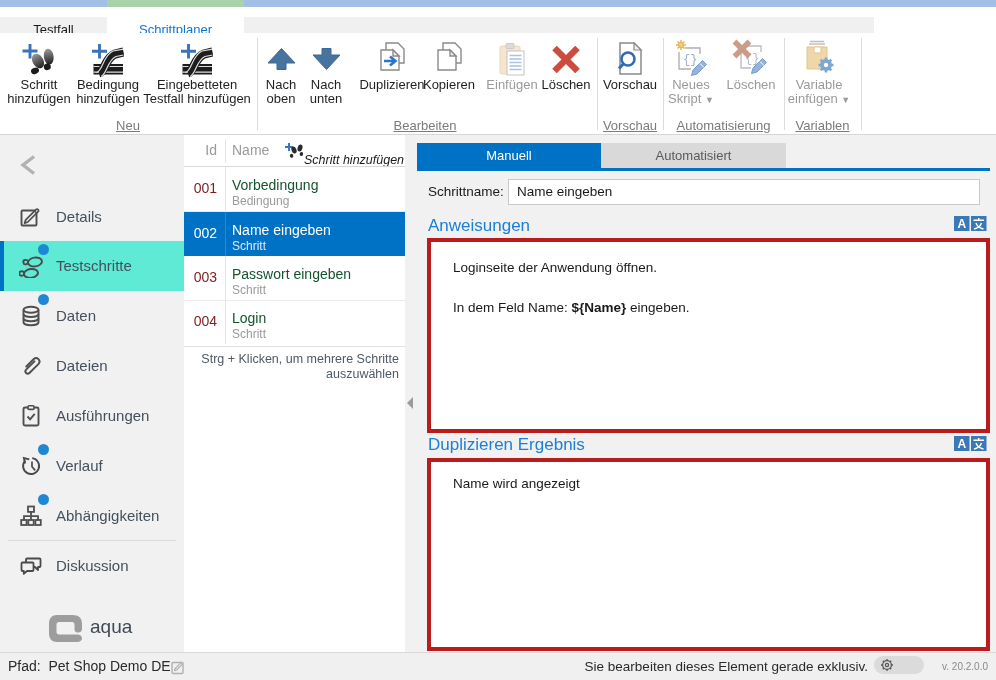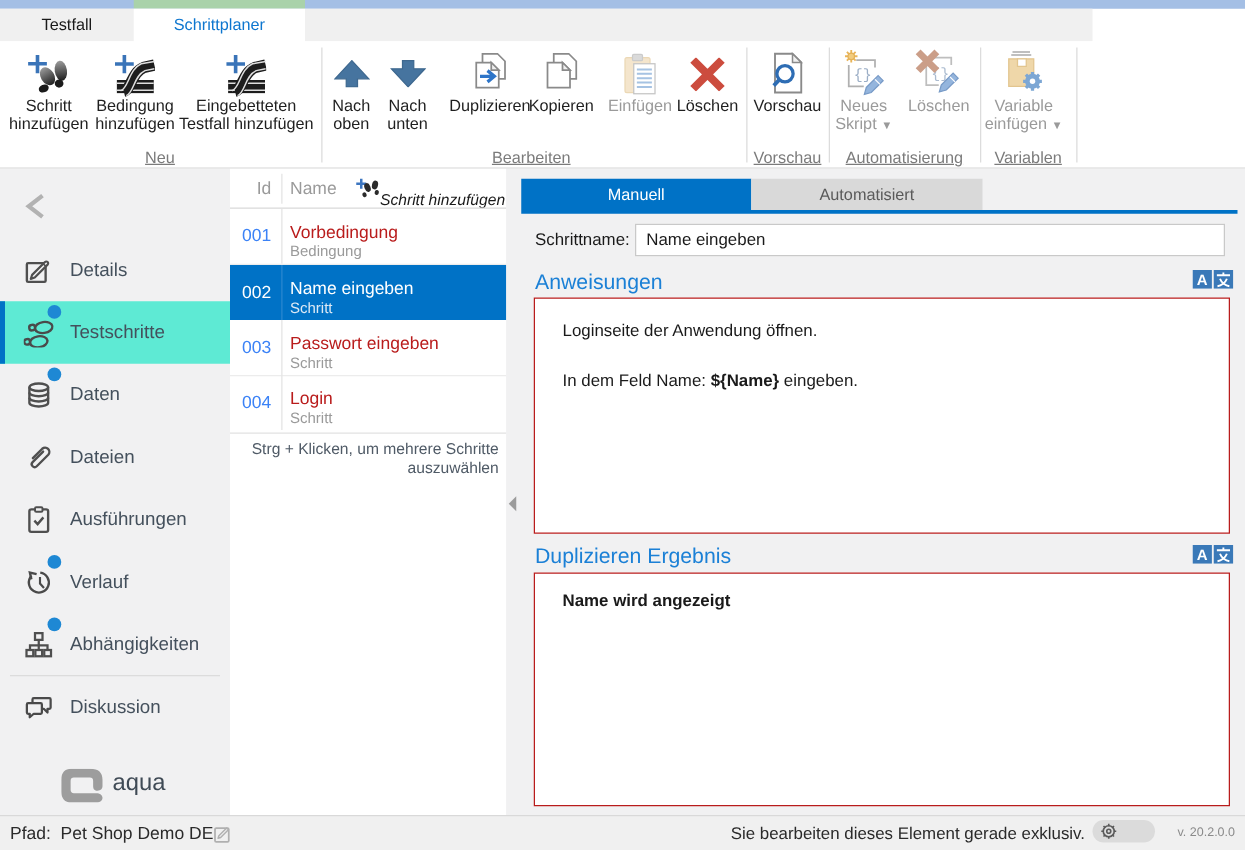--- a/index.html
+++ b/index.html
@@ -3,21 +3,21 @@
 <meta charset="utf-8">
 <style>
   html,body{margin:0;padding:0;}
   body{font-family:"Liberation Sans",sans-serif;width:996px;height:680px;overflow:hidden;}
   #app{position:relative;width:996px;height:680px;background:#fff;overflow:hidden;}
   .abs{position:absolute;}
   
   #strip{position:absolute;left:0;top:0;width:996px;height:7px;background:#a4bfe5;}
   #strip .green{position:absolute;left:107px;top:0;width:137px;height:7px;background:#a9d2aa;}
   
-  #tabrow{position:absolute;left:0;top:7px;width:874px;height:26px;background:#f0f0f0;}
+  #tabrow{position:absolute;left:0;top:17px;width:874px;height:26px;background:#f0f0f0;}
   .toptab{position:absolute;top:0;height:26px;line-height:26px;text-align:center;font-size:13px;color:#1a1a1a;}
   #tab-testfall{left:0;width:107px;}
   #tab-schrittplaner{left:107px;width:137px;background:#fff;color:#0d76cf;}
   
   #ribbon{position:absolute;left:0;top:33px;width:996px;height:101px;background:#fff;border-bottom:1px solid #d6d6d6;}
   .rsep{position:absolute;top:5px;height:92px;width:1px;background:#dcdcdc;}
   .ritem{position:absolute;top:5px;text-align:center;color:#1f1f1f;font-size:13px;line-height:13.5px;}
   .ritem .ric{height:40px;display:flex;align-items:center;justify-content:center;}
   .ritem.dis{color:#9a9a9a;}
   .glabel{position:absolute;top:85px;font-size:13px;color:#7b7b7b;text-align:center;text-decoration:underline;}
@@ -29,39 +29,39 @@
   .sitem{position:absolute;left:0;width:184px;height:50px;}
   .sitem.sel{background:#5eead4;}
   .sitem.sel .selbar{position:absolute;left:0;top:0;width:4px;height:50px;background:#0072c6;}
   .sitem .sic{position:absolute;left:19px;top:13px;width:24px;height:24px;}
   .sitem .slab{position:absolute;left:56px;top:0;height:50px;line-height:50px;font-size:15px;color:#44505c;}
   .sdot{position:absolute;left:38px;top:3px;width:11px;height:11px;border-radius:50%;background:#1e88d4;}
   
   #listpanel{position:absolute;left:184px;top:0;width:221px;height:517px;background:#fff;}
   #listhead{position:absolute;left:0;top:0;width:221px;height:32px;}
   .lrow{position:absolute;left:0;width:221px;height:44px;}
-  .lrow .idc{position:absolute;left:0;top:0;width:33px;height:44px;text-align:right;font-size:14px;color:#3b82f6;line-height:42px;padding-right:0;}
+  .lrow .idc{position:absolute;left:0;top:0;width:33px;height:44px;text-align:right;font-size:14px;color:#7f1d1d;line-height:42px;padding-right:0;}
   .lrow .coldiv{position:absolute;left:41px;top:0;width:1px;height:44px;background:#e4e4e4;}
-  .lrow .nm{position:absolute;left:48px;top:10px;font-size:14px;color:#b91c1c;}
+  .lrow .nm{position:absolute;left:48px;top:10px;font-size:14px;color:#14532d;}
   .lrow .tp{position:absolute;left:48px;top:27px;font-size:12px;color:#9a9a9a;}
   .lrow.sel{background:#0072c6;}
   .lrow.sel .idc,.lrow.sel .nm{color:#fff;}
   .lrow.sel .tp{color:#dce9f5;}
   .lrow.sel .coldiv{background:#2a87d0;}
   
   #gutter{position:absolute;left:405px;top:0;width:10px;height:517px;background:#f1f1f2;}
   
   #rightpanel{position:absolute;left:415px;top:0;width:581px;height:517px;background:#f1f1f2;}
   .rtab{position:absolute;top:8px;height:25px;line-height:25px;text-align:center;font-size:13px;}
   #rtab1{left:2px;width:184px;background:#0072c6;color:#fff;}
   #rtab2{left:186px;width:185px;background:#d9d9d9;color:#5a5a5a;}
   #rtabline{position:absolute;left:2px;top:33px;width:573px;height:3px;background:#0072c6;}
   .sechead{position:absolute;font-size:17px;color:#1b80d6;}
   .transico{position:absolute;width:33px;height:15px;}
-  .tbox{position:absolute;left:12px;width:555px;background:#fff;border:1px solid #b91c1c;font-size:13.5px;color:#1a1a1a;}
+  .tbox{position:absolute;left:12px;width:555px;background:#fff;border:4px solid #b91c1c;font-size:13.5px;color:#1a1a1a;}
   
   #statusbar{position:absolute;left:0;top:652px;width:996px;height:28px;background:#f0f0f0;border-top:1px solid #d9d9d9;box-sizing:border-box;font-size:13.5px;color:#2a2a2a;}
 </style>
 </head>
 <body>
 <div id="app">
   <div id="strip">
       <div class="green"></div>
     </div>
   <div id="tabrow">
@@ -417,21 +417,21 @@
       <svg class="transico" style="left:539px;top:301px;" viewBox="0 0 33 15">
         <rect x="0" y="0" width="15.5" height="15" fill="#3a79b8"></rect>
         <rect x="17" y="0" width="15.5" height="15" fill="#3a79b8"></rect>
         <text x="3.4" y="12" font-size="12" font-weight="bold" fill="#fff" font-family="Liberation Sans,sans-serif">A</text>
         <g stroke="#fff" stroke-width="1.5" fill="none">
           <path d="M19.5 4.2 h10.5 M24.7 2 v2.2"></path>
           <path d="M22 7 c1 3 4.5 5.5 7.5 6"></path>
           <path d="M27.5 7 c-1 3 -4.5 5.5 -7.5 6"></path>
         </g>
       </svg>
-      <div class="tbox" style="top:323px;height:185px;font-weight:bold;">
+      <div class="tbox" style="top:323px;height:185px;">
         <div style="padding:14px 0 0 22px;">Name wird angezeigt</div>
       </div>
     </div>
   </div>
   <div id="statusbar">
     <div class="abs" style="left:8px;top:0;height:27px;line-height:27px;font-size:14px;">Pfad:&nbsp; Pet Shop Demo DE</div>
     <svg class="abs" style="left:171px;top:7px;" width="15" height="15" viewBox="0 0 15 15">
       <rect x="1" y="2.5" width="11" height="11" rx="1" fill="none" stroke="#b0b0b0" stroke-width="1.4"></rect>
       <path d="M5.5 10 l-2 0.6 0.6 -2 6.2-6.2 1.4 1.4 z" fill="#f0f0f0" stroke="#b0b0b0" stroke-width="1.2" stroke-linejoin="round"></path>
     </svg>

